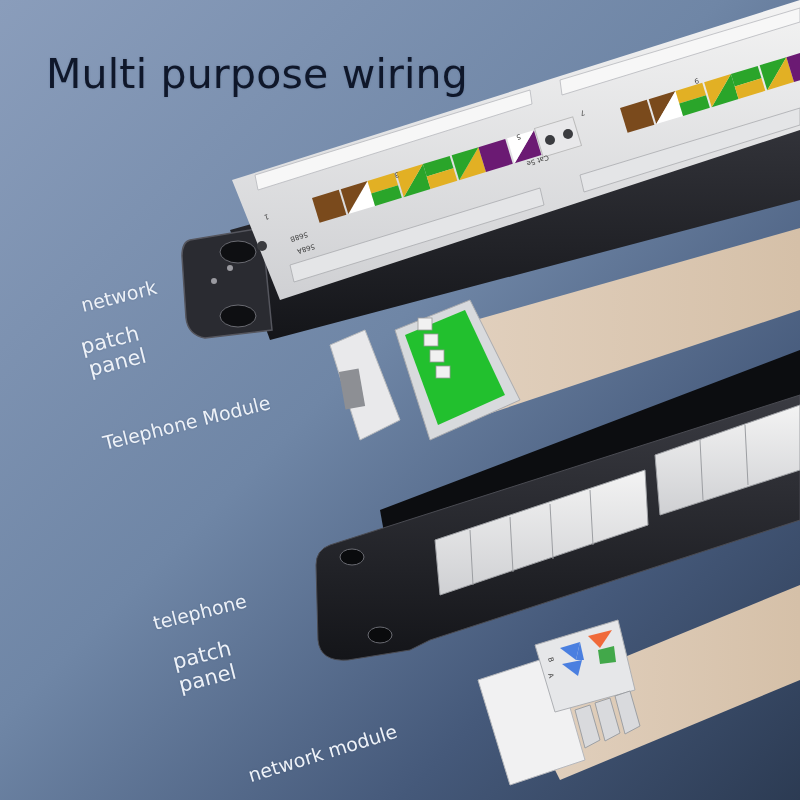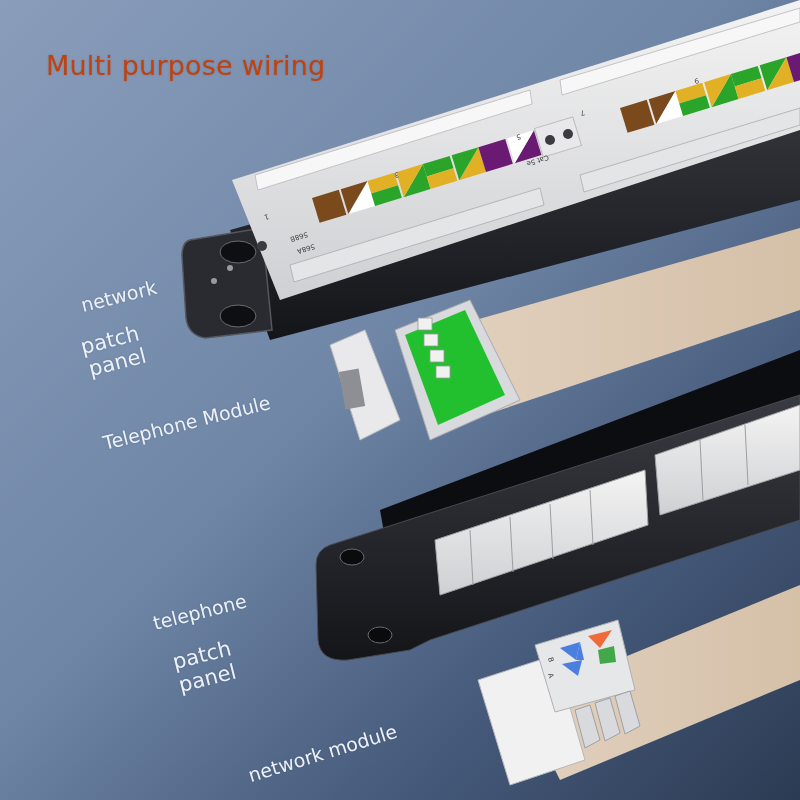--- a/index.html
+++ b/index.html
@@ -1,21 +1,21 @@
 <!DOCTYPE html>
 <html><head>
 <meta charset="utf-8">
 <style>
   html, body { margin: 0; padding: 0; }
   body { width: 800px; height: 800px; overflow: hidden; position: relative;
          font-family: "DejaVu Sans", "Liberation Sans", sans-serif; }
   #scene { position: absolute; left: 0; top: 0; width: 800px; height: 800px; }
   .lbl { position: absolute; color: #eef2f8; white-space: nowrap;
          transform-origin: left bottom; text-shadow: 0 0 2px rgba(40,60,90,0.25); }
-  #title { left: 46px; top: 50px; font-size: 27px; color: #c2410c; letter-spacing: 0.2px; }
+  #title { left: 46px; top: 50px; font-size: 41px; color: #0f172a; letter-spacing: 0.2px; }
   #np-1 { left: 84px; top: 294px; font-size: 19px; transform: rotate(-14deg); }
   #np-2 { left: 84px; top: 335px; font-size: 21px; transform: rotate(-14deg); }
   #np-3 { left: 92px; top: 357px; font-size: 21px; transform: rotate(-14deg); }
   #tm   { left: 106px; top: 432px; font-size: 19px; transform: rotate(-14deg); }
   #tp-1 { left: 156px; top: 612px; font-size: 19px; transform: rotate(-14deg); }
   #tp-2 { left: 176px; top: 650px; font-size: 21px; transform: rotate(-14deg); }
   #tp-3 { left: 182px; top: 673px; font-size: 21px; transform: rotate(-14deg); }
   #nm   { left: 252px; top: 764px; font-size: 19px; transform: rotate(-17deg); }
   .tiny { font-family: "DejaVu Sans", sans-serif; font-size: 7px; fill: #444; }
 </style>

